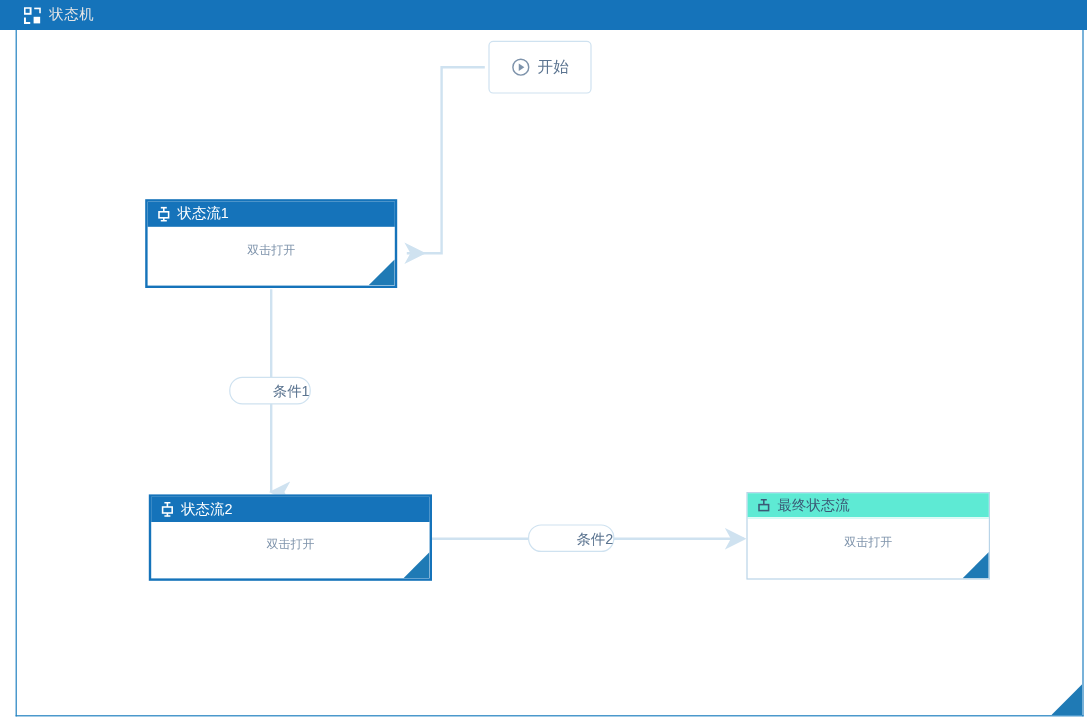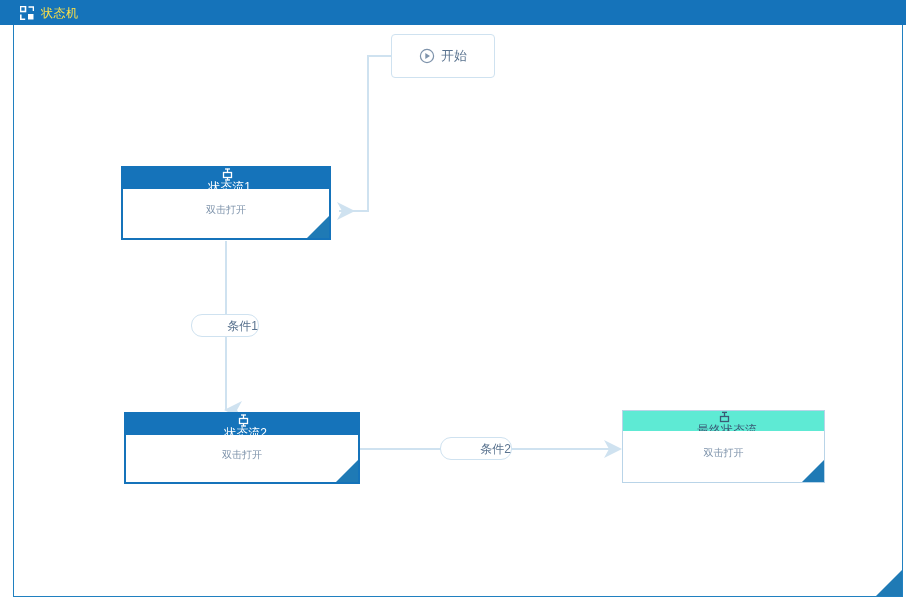--- a/index.html
+++ b/index.html
@@ -33,25 +33,26 @@
     box-sizing: border-box;
   }
   .title-bar-icon {
     width: 14px;
     height: 14px;
     margin-right: 7px;
     flex: 0 0 auto;
     display: block;
   }
   .title-bar-text {
-    color: #fde047;
+    color: #e5e5e5;
     font-size: 12px;
     letter-spacing: 0.5px;
     line-height: 14px;
     white-space: nowrap;
+    font-family: Liberation Mono, monospace;
   }
   
   .canvas {
     position: absolute;
     left: 13px;
     top: 25px;
     width: 890px;
     height: 572px;
     background: #ffffff;
     border: 1px solid #2080c0;
@@ -90,21 +91,20 @@
   .node-plain {
     border: 1px solid #b9d4e8;
   }
   .node-header {
     height: 21px;
     display: flex;
     align-items: center;
     padding-left: 7px;
     box-sizing: border-box;
     overflow: hidden;
-    flex-direction: column;
   }
   .node-selected .node-header {
     background: #1573ba;
   }
   .node-plain .node-header {
     background: #5eead4;
     border-bottom: 1px solid #ffffff;
   }
   .node-header-icon {
     width: 13px;
@@ -231,21 +231,21 @@
       </g>
     </svg>
 
     <div class="canvas-corner">
       <svg width="26" height="26" viewBox="0 0 26 26">
         <path d="M26,0 L26,26 L0,26 Z" fill="#1f7ab5"></path>
       </svg>
     </div>
   </div>
 
-  <div class="start-node" style="left:391px; top:34px; width:104px; height:44px;">
+  <div class="start-node" style="left:407px; top:34px; width:86px; height:44px;">
     <div class="start-inner">
       <svg class="start-icon" viewBox="0 0 16 16">
         <circle cx="8" cy="8" r="6.6" fill="none" stroke="#7e93ab" stroke-width="1.2"></circle>
         <path d="M6.3 4.9 L11 8 L6.3 11.1 Z" fill="#7e93ab"></path>
       </svg>
       <span class="start-label">开始</span>
     </div>
   </div>
 
   <div class="node node-selected" style="left:121px; top:166px; width:210px; height:74px;">

